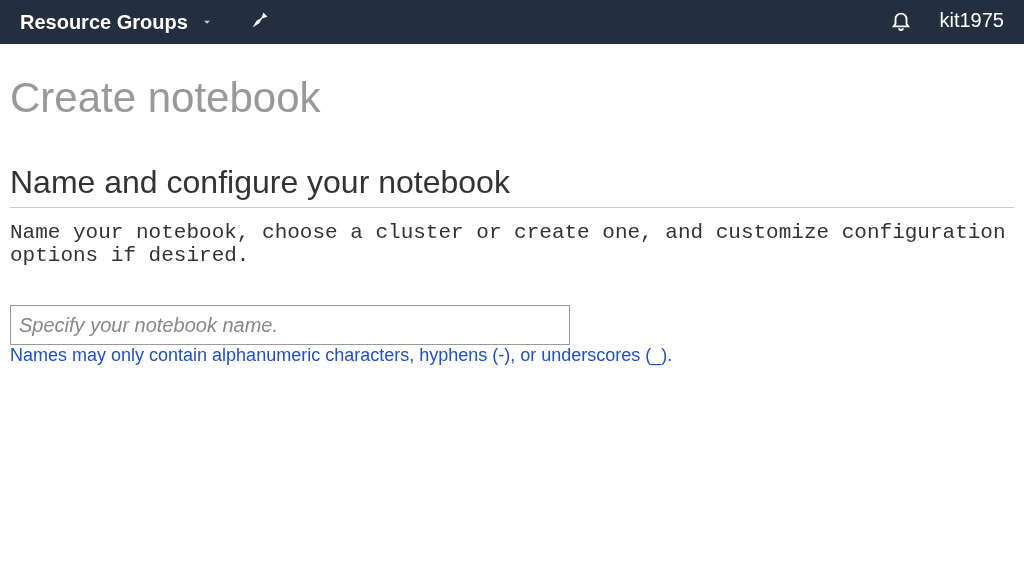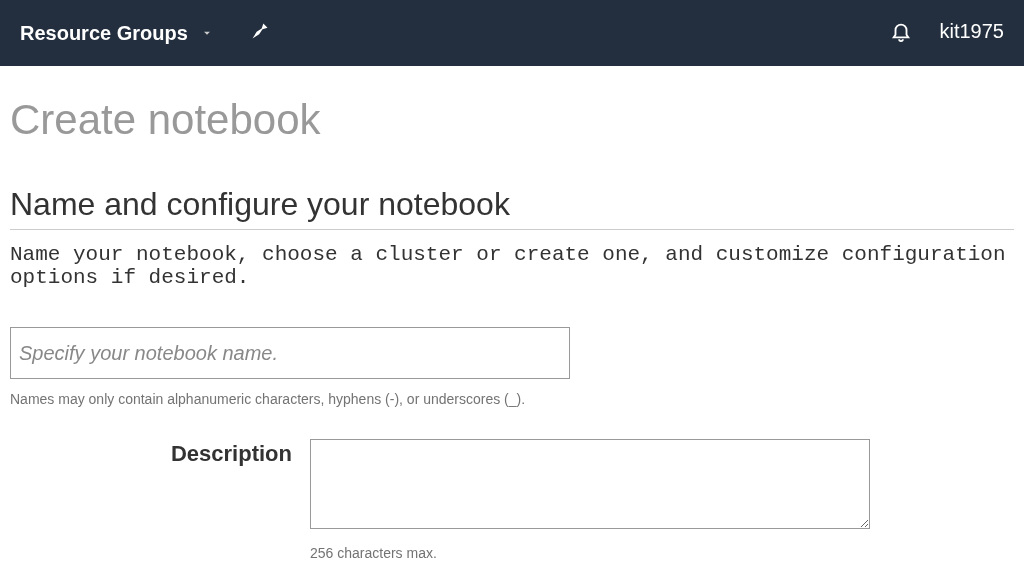--- a/index.html
+++ b/index.html
@@ -9,21 +9,21 @@
     }
     body {
       font-family: "Helvetica Neue", Helvetica, Arial, sans-serif;
       width: 1024px;
       height: 576px;
       overflow: hidden;
       background: #fff;
     }
     .top-nav {
       background: #232f3e;
-      height: 66px;
+      height: 44px;
       display: flex;
       align-items: center;
       padding: 0 20px;
       color: #fff;
       justify-content: space-between;
     }
     .nav-left {
       display: flex;
       align-items: center;
       gap: 36px;
@@ -97,36 +97,36 @@
       font-size: 22px;
       font-weight: 700;
       color: #333;
       padding-top: 2px;
     }
     .form-control-wrap {
       flex: 1;
     }
     .text-input {
       width: 560px;
-      height: 52px;
+      height: 40px;
       border: 1px solid #999;
       font-size: 20px;
       font-style: italic;
       color: #888;
       padding: 4px 8px;
       font-family: inherit;
     }
     .text-input::placeholder {
       color: #888;
       font-style: italic;
     }
     .help-text {
-      font-size: 14px;
-      color: #737373;
-      margin-top: 12px;
+      font-size: 18px;
+      color: #1d4ed8;
+      margin-top: 0;
     }
     .textarea-input {
       width: 560px;
       height: 90px;
       border: 1px solid #999;
       font-size: 20px;
       padding: 6px 8px;
       font-family: inherit;
       resize: both;
     }
@@ -168,20 +168,13 @@
 
   <p class="section-description">Name your notebook, choose a cluster or create one, and customize configuration options if desired.</p>
 
   <div class="form-row">
     <div class="form-control-wrap">
       <input type="text" class="text-input" placeholder="Specify your notebook name." style="">
       <div class="help-text">Names may only contain alphanumeric characters, hyphens (-), or underscores (_).</div>
     </div>
   </div>
 
-  <div class="form-row">
-    <div class="form-label">Description</div>
-    <div class="form-control-wrap">
-      <textarea class="textarea-input" style=""></textarea>
-      <div class="help-text">256 characters max.</div>
-    </div>
-  </div>
 </div>
 
 </body></html>

